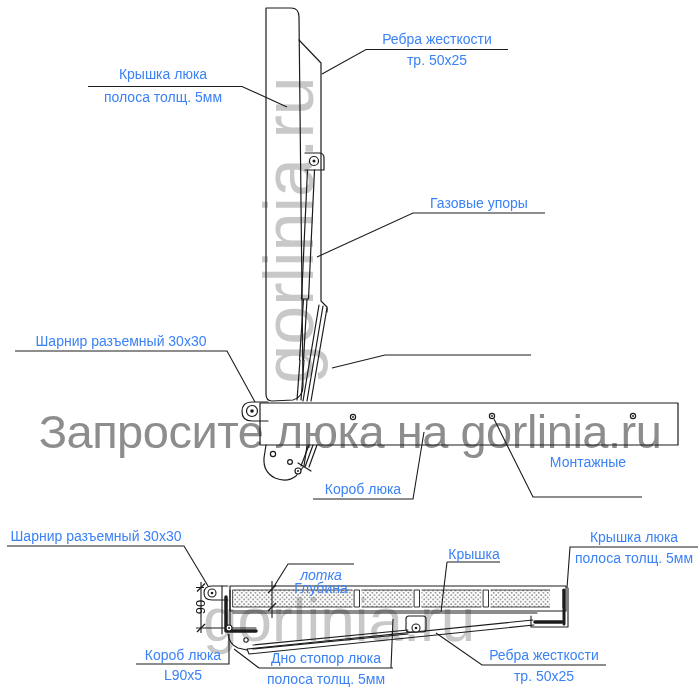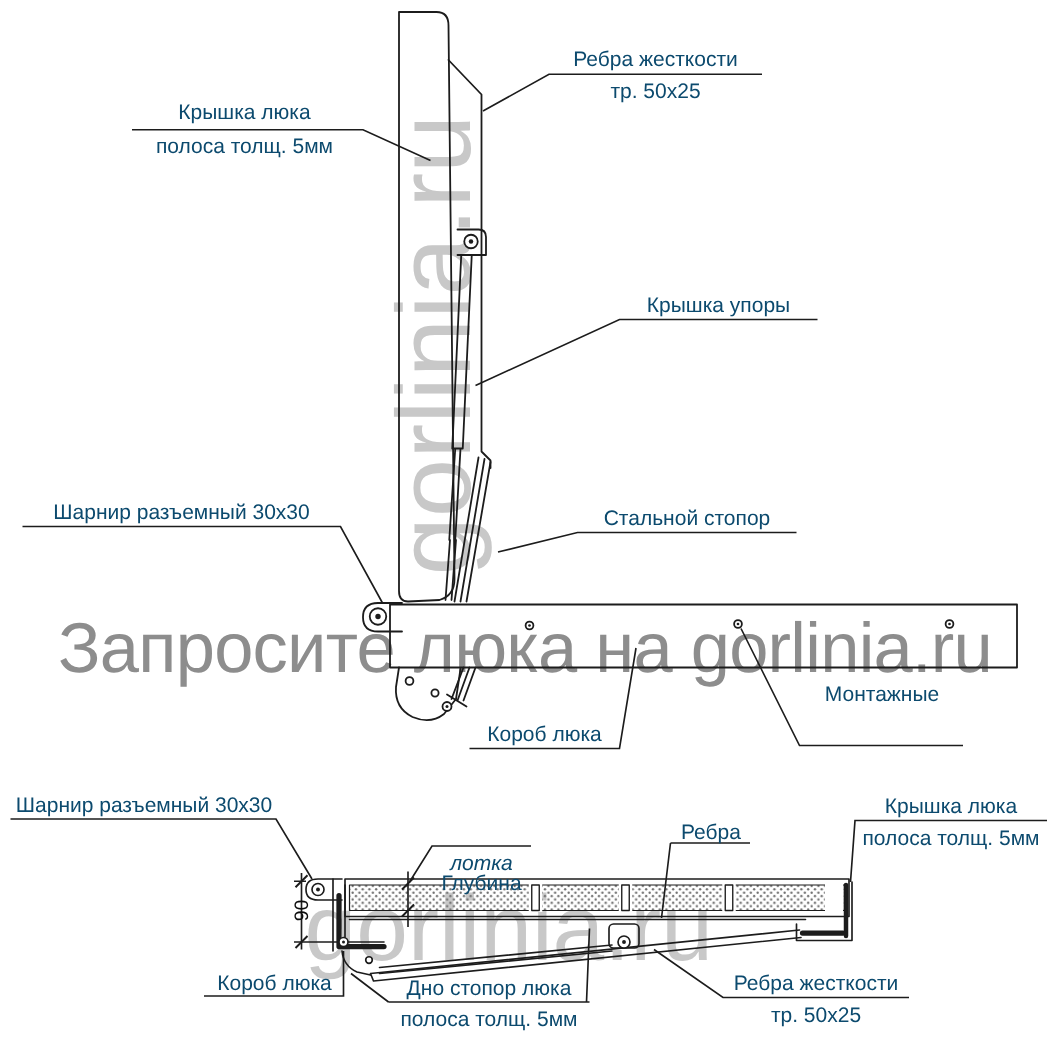--- a/index.html
+++ b/index.html
@@ -4,21 +4,21 @@
 <style>
   html,body{margin:0;padding:0;background:#ffffff;}
   #canvas{position:relative;width:700px;height:700px;background:#ffffff;overflow:hidden;
           font-family:"Liberation Sans",sans-serif;}
   .wm{position:absolute;color:#c8c8c8;white-space:nowrap;z-index:0;user-select:none;}
   .wm-main{left:0;right:0;top:404px;text-align:center;font-size:47px;color:#8d8d8d;letter-spacing:-0.5px;}
   .wm-vert{left:89px;top:190px;width:400px;height:80px;line-height:80px;text-align:center;
            font-size:70px;transform:rotate(-90deg);transform-origin:center;}
   .wm-sec{left:203px;top:584px;font-size:62px;}
   svg{position:absolute;left:0;top:0;z-index:1;}
-  .lbl{position:absolute;z-index:2;font-size:14px;line-height:1.25;color:#0c4a6e;
+  .lbl{position:absolute;z-index:2;font-size:14px;line-height:1.25;color:#3b82f6;
        text-align:center;white-space:nowrap;}
   .dim{position:absolute;z-index:2;font-size:13px;color:#0c0c0c;text-align:center;
        transform:rotate(-90deg);transform-origin:center;}
 </style>
 </head>
 <body>
 
 <div id="canvas">
 
   <div class="wm wm-vert">gorlinia.ru</div>
@@ -139,32 +139,32 @@
         <path d="M272,581 L272,618"></path>
         <path d="M268,593 L276,585 M268,611 L276,603" stroke-width="1.3"></path>
       </g>
     </g>
   </svg>
 
   <div class="lbl" style="left:93px;top:66px;width:140px;">Крышка люка</div>
   <div class="lbl" style="left:73px;top:89px;width:180px;">полоса толщ. 5мм</div>
   <div class="lbl" style="left:367px;top:31px;width:140px;">Ребра жесткости</div>
   <div class="lbl" style="left:377px;top:52px;width:120px;">тр. 50x25</div>
-  <div class="lbl" style="left:409px;top:195px;width:140px;">Крышка упоры</div>
-  <div class="lbl" style="left:388px;top:337px;width:140px;">Стальной стопор</div>
+  <div class="lbl" style="left:409px;top:195px;width:140px;">Газовые упоры</div>
   <div class="lbl" style="left:21px;top:333px;width:200px;">Шарнир разъемный 30x30</div>
   <div class="lbl" style="left:303px;top:481px;width:120px;">Короб люка</div>
   <div class="lbl" style="left:528px;top:454px;width:120px;">Монтажные</div>
 
   <div class="lbl" style="left:0px;top:528px;width:192px;">Шарнир разъемный 30x30</div>
   <div class="lbl" style="left:271px;top:551px;width:100px;margin-top:29px;">Глубина</div>
   <div class="lbl" style="left:271px;top:567px;width:100px;font-style:italic;">лотка</div>
-  <div class="lbl" style="left:424px;top:546px;width:100px;">Ребра</div>
+  <div class="lbl" style="left:424px;top:546px;width:100px;">Крышка</div>
   <div class="lbl" style="left:564px;top:529px;width:140px;">Крышка люка</div>
   <div class="lbl" style="left:544px;top:550px;width:180px;">полоса толщ. 5мм</div>
   <div class="lbl" style="left:474px;top:647px;width:140px;">Ребра жесткости</div>
   <div class="lbl" style="left:484px;top:668px;width:120px;">тр. 50x25</div>
   <div class="lbl" style="left:256px;top:650px;width:140px;">Дно стопор люка</div>
   <div class="lbl" style="left:236px;top:671px;width:180px;">полоса толщ. 5мм</div>
   <div class="lbl" style="left:123px;top:647px;width:120px;">Короб люка</div>
+  <div class="lbl" style="left:123px;top:667px;width:120px;">L90x5</div>
   <div class="dim" style="left:186px;top:600px;width:28px;height:14px;">90</div>
 
 </div>
 
 </body></html>

